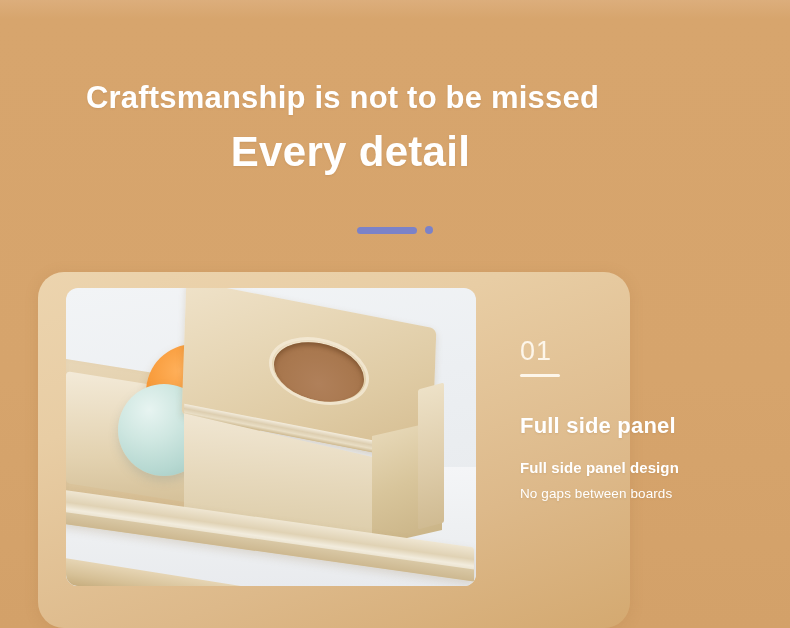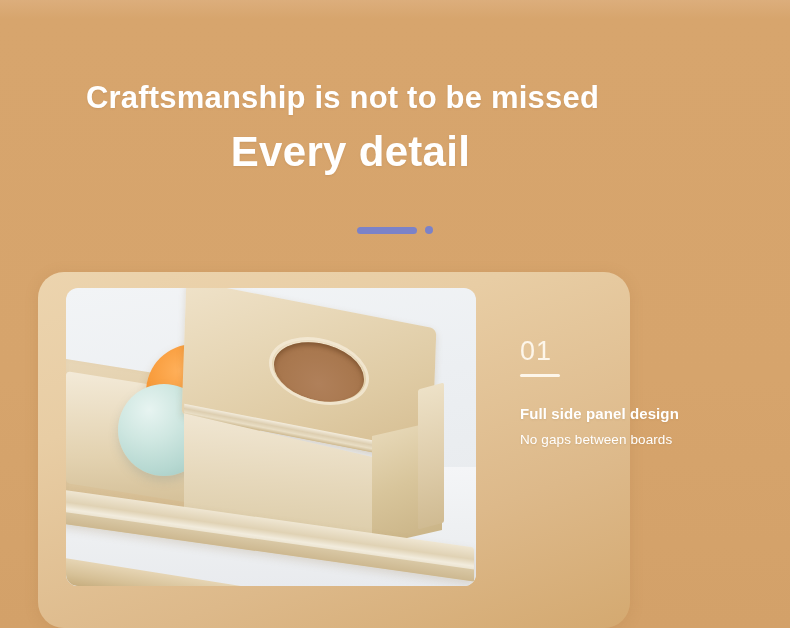--- a/index.html
+++ b/index.html
@@ -180,21 +180,21 @@
   }
   .info-title {
     margin-top:36px;
     font-size:22px;
     font-weight:bold;
     color:#ffffff;
     letter-spacing:0.2px;
     text-shadow:0 1px 2px rgba(150,110,60,0.2);
   }
   .info-sub1 {
-    margin-top:28px;
+    margin-top:20px;
     font-size:15px;
     font-weight:bold;
     color:#ffffff;
     letter-spacing:0.1px;
     text-shadow:0 1px 2px rgba(150,110,60,0.18);
   }
   .info-sub2 {
     margin-top:10px;
     font-size:13.5px;
     font-weight:normal;
@@ -241,18 +241,19 @@
       <div class="box-right"></div>
       <div class="box-side-panel"></div>
 
       <div class="base-board"></div>
       <div class="base-board-2"></div>
     </div>
 
     <div class="info">
       <div class="num">01</div>
       <div class="num-rule"></div>
+      <div class="info-title">Full side panel</div>
       <div class="info-sub1">Full side panel design</div>
       <div class="info-sub2">No gaps between boards</div>
     </div>
 
   </div>
 </div>
 
 </body></html>

